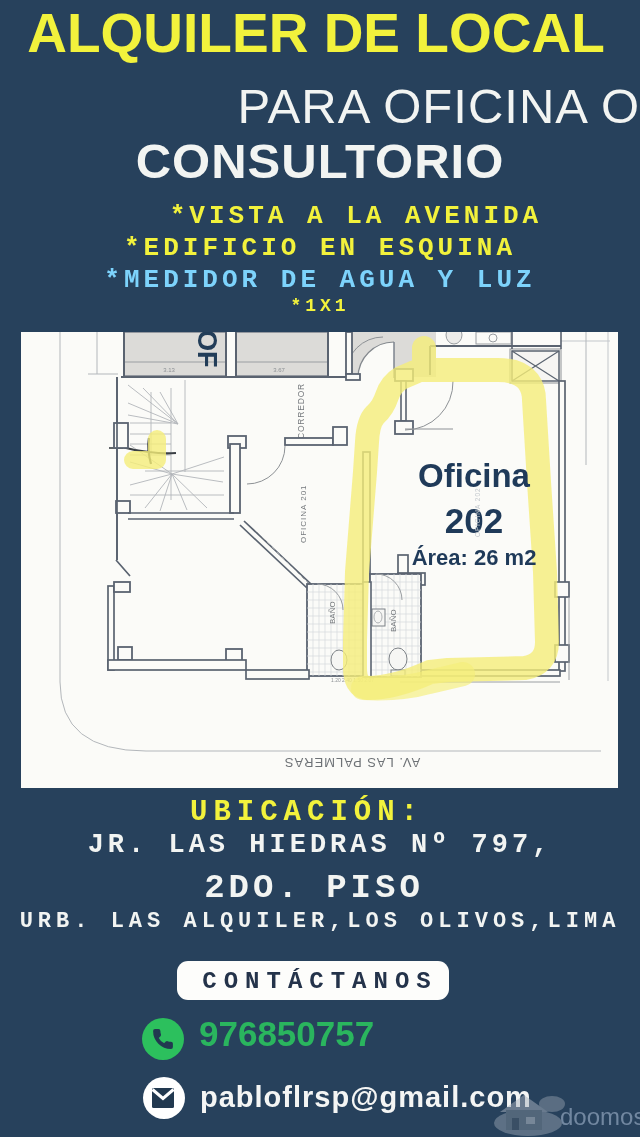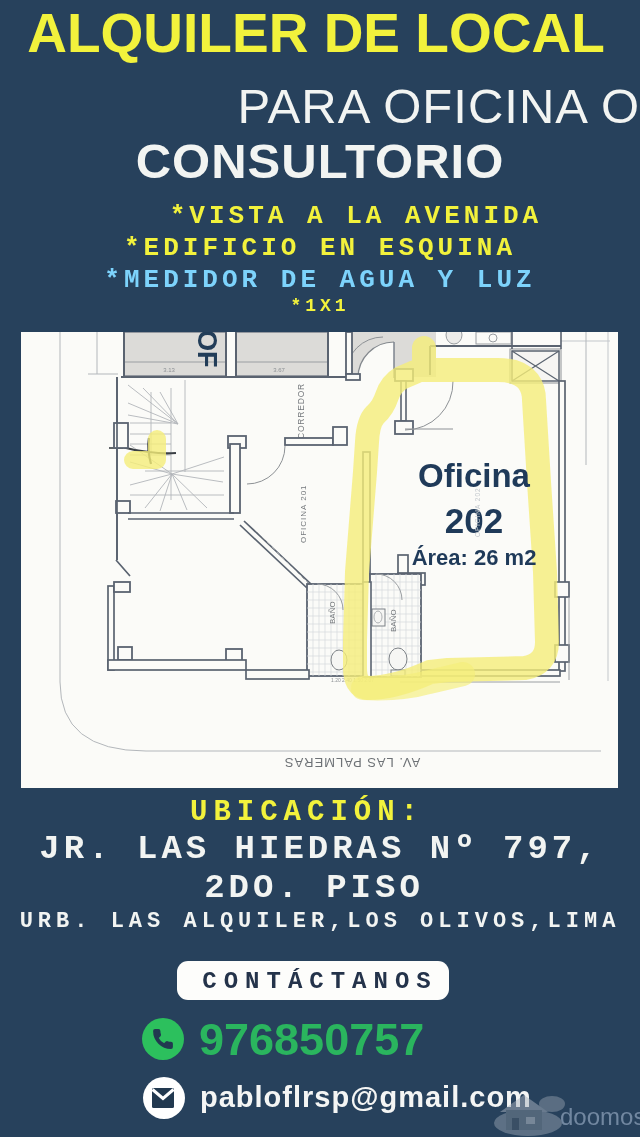--- a/index.html
+++ b/index.html
@@ -178,35 +178,35 @@
 <text x="453" y="201" font-size="35">202</text>
 <text x="453" y="233" font-size="22">Área: 26 m2</text>
 </g>
 
 <text transform="translate(459,205) rotate(-90)" font-family="Liberation Sans" font-size="6.5" fill="#c2c7cc" letter-spacing="1">OFICINA 202</text>
 </svg>
 </div>
 
 <div class="abs ctr mono" style="left:-13px;top:796px;font-size:29px;color:#f2f23c;letter-spacing:6px;">UBICACIÓN:</div>
 
-<div class="abs ctr mono" style="top:830px;font-size:34px;color:#f2f4f2;letter-spacing:4px;">JR. LAS HIEDRAS Nº 797,</div>
+<div class="abs ctr mono" style="top:830px;font-size:27px;color:#f2f4f2;letter-spacing:4px;">JR. LAS HIEDRAS Nº 797,</div>
 
 <div class="abs ctr mono" style="left:-6px;top:869px;font-size:34px;color:#f2f4f2;letter-spacing:4px;">2DO. PISO</div>
 
 <div class="abs ctr mono" style="top:909px;font-size:22px;color:#f2f4f2;letter-spacing:5px;">URB. LAS ALQUILER,LOS OLIVOS,LIMA</div>
 
 <div class="abs" style="left:177px;top:961px;width:272px;height:39px;background:#fdfdfb;border-radius:11px;"></div>
 <div class="abs ctr mono" style="top:968px;font-size:24px;color:#24334a;letter-spacing:7px;">CONTÁCTANOS</div>
 
 <div class="abs" style="left:142px;top:1018px;width:42px;height:42px;border-radius:50%;background:#2cc05d;"></div>
 <svg class="abs" style="left:151px;top:1027px;" width="24" height="24" viewBox="0 0 24 24">
   <path fill="#223950" stroke="#223950" stroke-width="1.8" stroke-linejoin="round" d="M6.6 10.8c1.4 2.8 3.8 5.1 6.6 6.6l2.2-2.2c.3-.3.7-.4 1-.2 1.1.4 2.3.6 3.6.6.6 0 1 .4 1 1V20c0 .6-.4 1-1 1C10.6 21 3 13.4 3 4c0-.6.4-1 1-1h3.5c.6 0 1 .4 1 1 0 1.2.2 2.4.6 3.6.1.3 0 .7-.2 1l-2.3 2.2z"></path>
 </svg>
 
-<div class="abs" style="left:199px;top:1014px;font-size:45px;font-weight:bold;color:#2ab55e;letter-spacing:0px;">976850757</div>
+<div class="abs" style="left:199px;top:1014px;font-size:35px;font-weight:bold;color:#2ab55e;letter-spacing:0px;">976850757</div>
 
 <div class="abs" style="left:143px;top:1077px;width:42px;height:42px;border-radius:50%;background:#ffffff;"></div>
 <svg class="abs" style="left:151px;top:1087px;" width="24" height="22" viewBox="0 0 24 22">
   <rect x="1" y="1" width="22" height="20" rx="1.5" fill="#223950"></rect>
   <path d="M1.5 2.5 L12 11.5 L22.5 2.5" fill="none" stroke="#ffffff" stroke-width="3"></path>
 </svg>
 
 <div class="abs" style="left:200px;top:1081px;font-size:29px;font-weight:bold;color:#f4f5f4;letter-spacing:1px;">pabloflrsp@gmail.com</div>
 
 <div class="abs" style="left:490px;top:1092px;width:150px;height:45px;">

